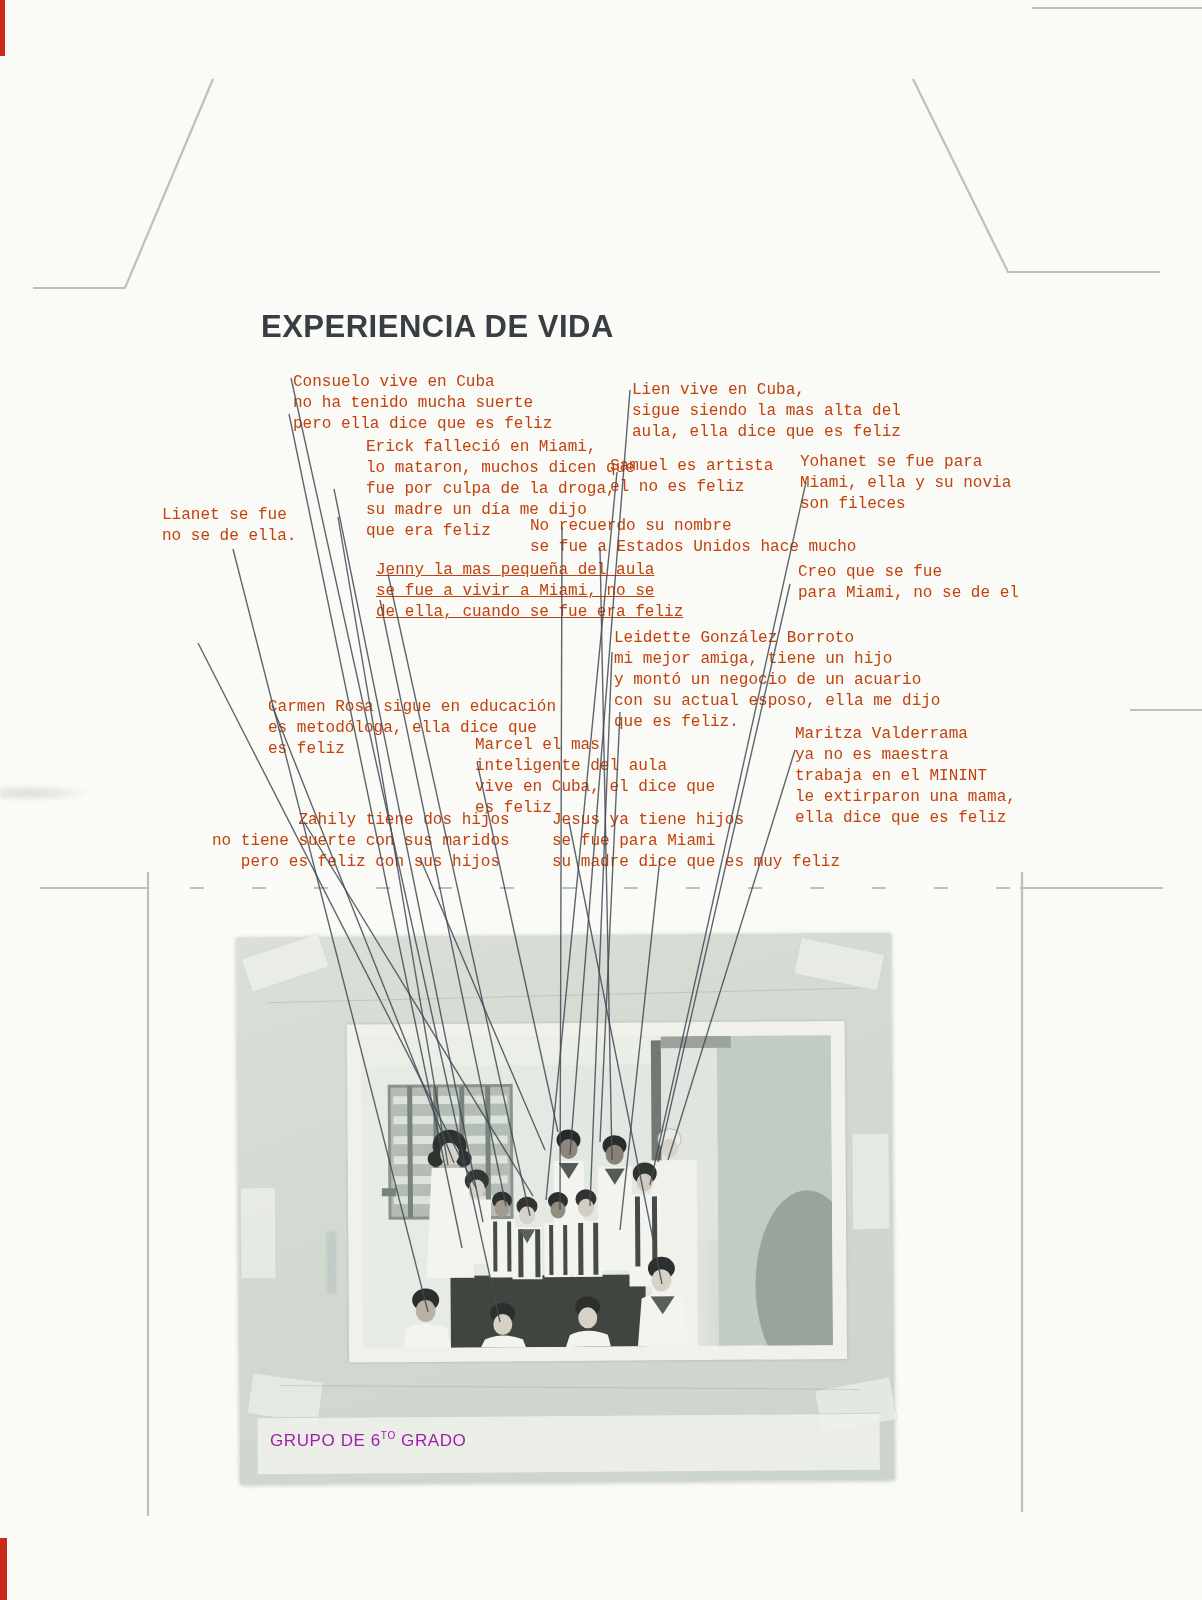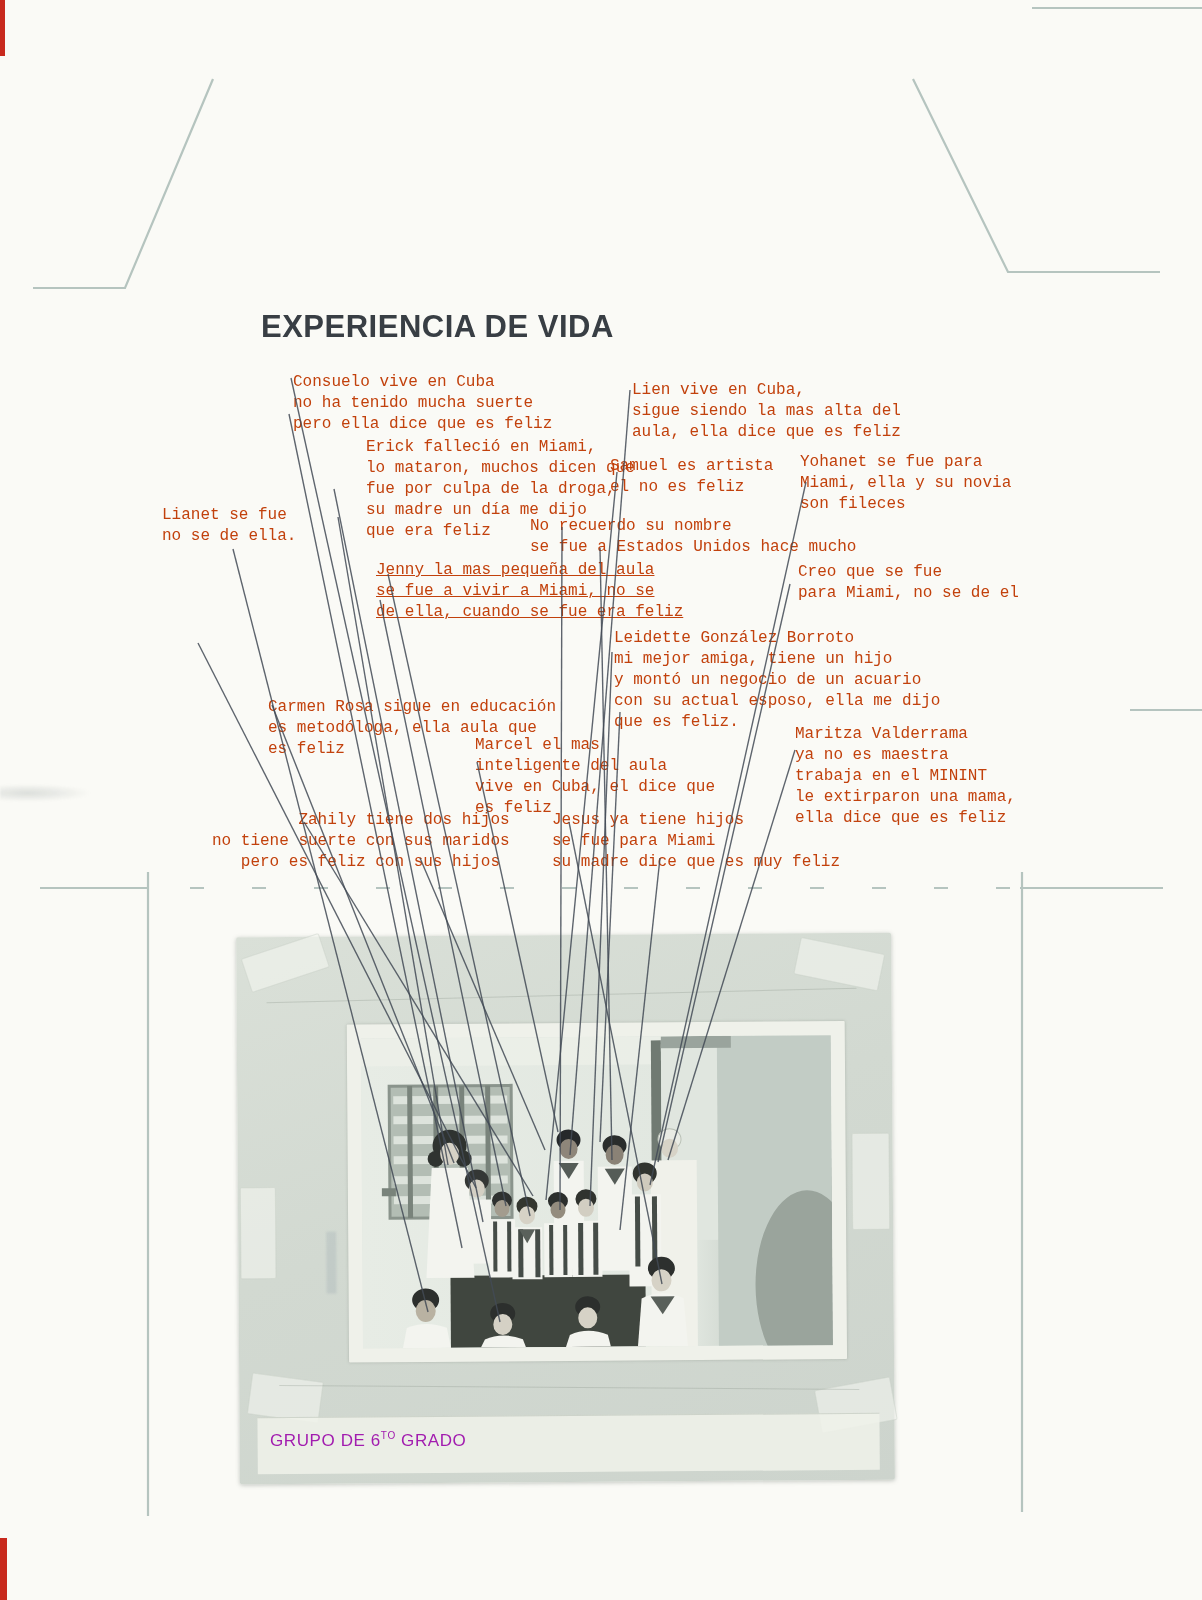--- a/index.html
+++ b/index.html
@@ -113,21 +113,21 @@
 se fue a vivir a Miami, no se
 de ella, cuando se fue era feliz</div>
       <div class="note" style="left: 790px; top: 562px; margin-left: 8px;">Creo que se fue
 para Miami, no se de el</div>
       <div class="note" style="left: 614px; top: 628px;">Leidette González Borroto
 mi mejor amiga, tiene un hijo
 y montó un negocio de un acuario
 con su actual esposo, ella me dijo
 que es feliz.</div>
       <div class="note" style="left: 268px; top: 697px;">Carmen Rosa sigue en educación
-es metodóloga, ella aula que
+es metodóloga, ella dice que
 es feliz</div>
       <div class="note" style="left: 475px; top: 735px;">Marcel el mas
 inteligente del aula
 vive en Cuba, el dice que
 es feliz</div>
       <div class="note" style="left: 795px; top: 724px;">Maritza Valderrama
 ya no es maestra
 trabaja en el MININT
 le extirparon una mama,
 ella dice que es feliz</div>

